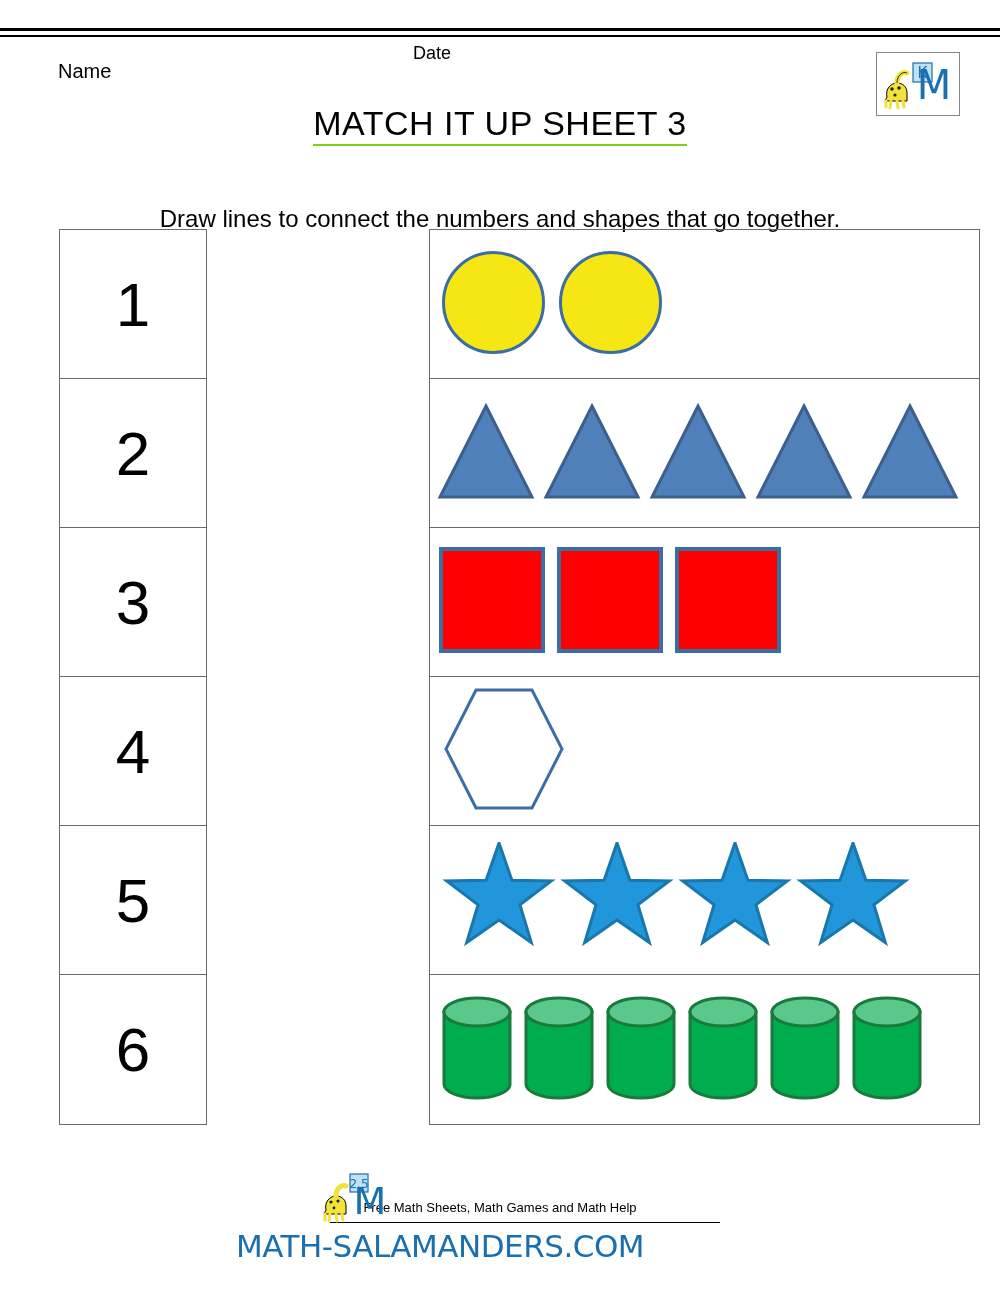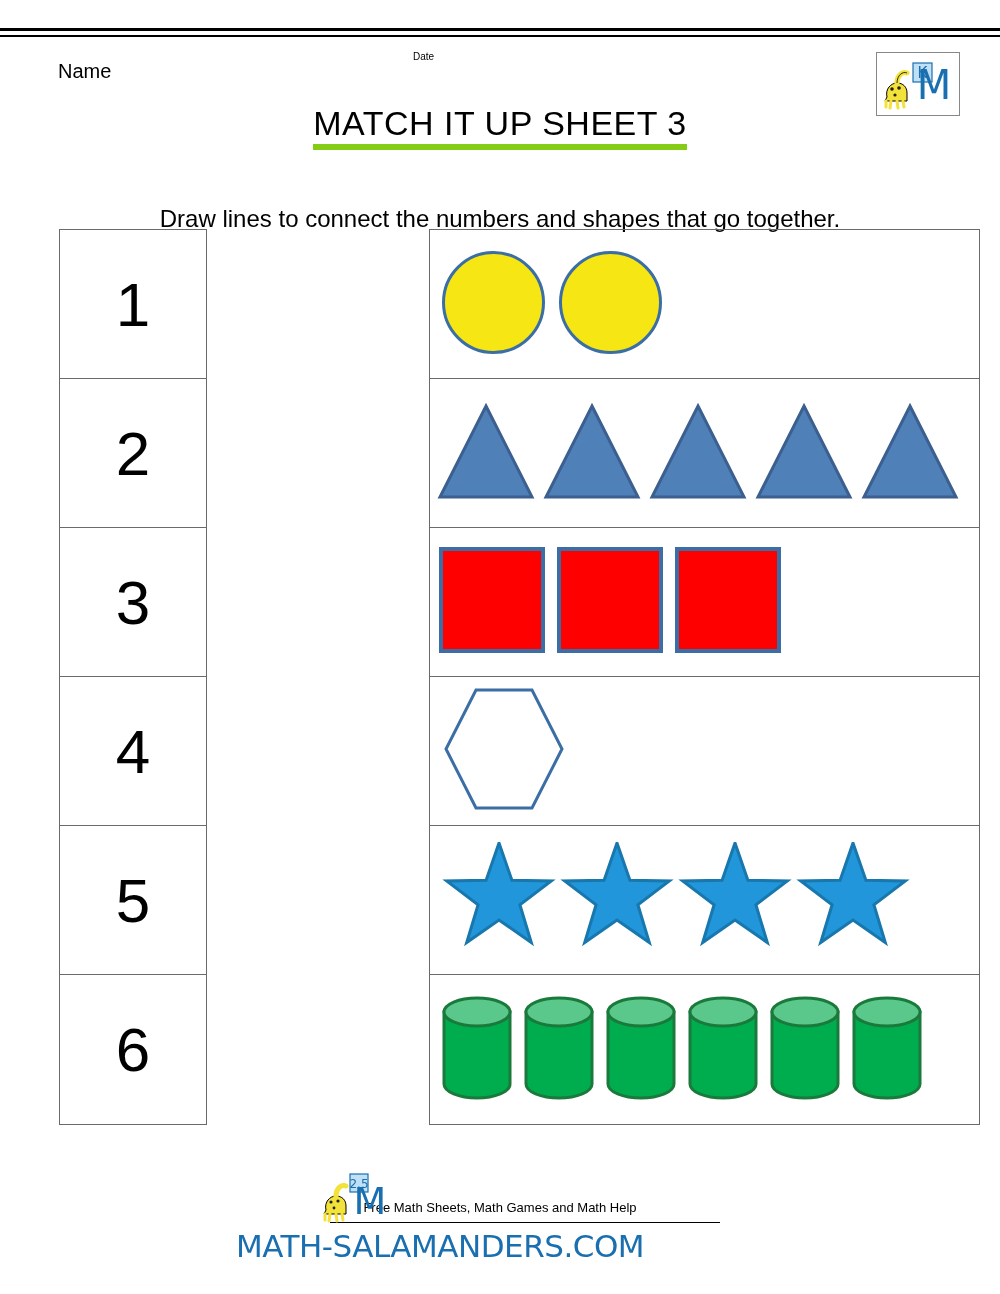--- a/index.html
+++ b/index.html
@@ -39,43 +39,43 @@
   }
   .name-label {
     position: absolute;
     left: 58px;
     top: 60px;
     font-size: 20px;
   }
   .date-label {
     position: absolute;
     left: 413px;
-    top: 51px;
-    font-size: 10px;
+    top: 43px;
+    font-size: 18px;
   }
   .logo-box {
     position: absolute;
     right: 40px;
     top: 52px;
     width: 82px;
     height: 62px;
     border: 1px solid #888;
     background: #fff;
   }
   .title {
     position: absolute;
     left: 0;
     top: 104px;
     width: 1000px;
     text-align: center;
     font-size: 34px;
     letter-spacing: 0.5px;
   }
   .title span {
-    border-bottom: 6px solid #84cc16;
+    border-bottom: 2px solid #84cc16;
     padding-bottom: 2px;
   }
   .subtitle {
     position: absolute;
     left: 0;
     top: 176px;
     width: 1000px;
     text-align: center;
     font-size: 24px;
     margin-top: 29px;

